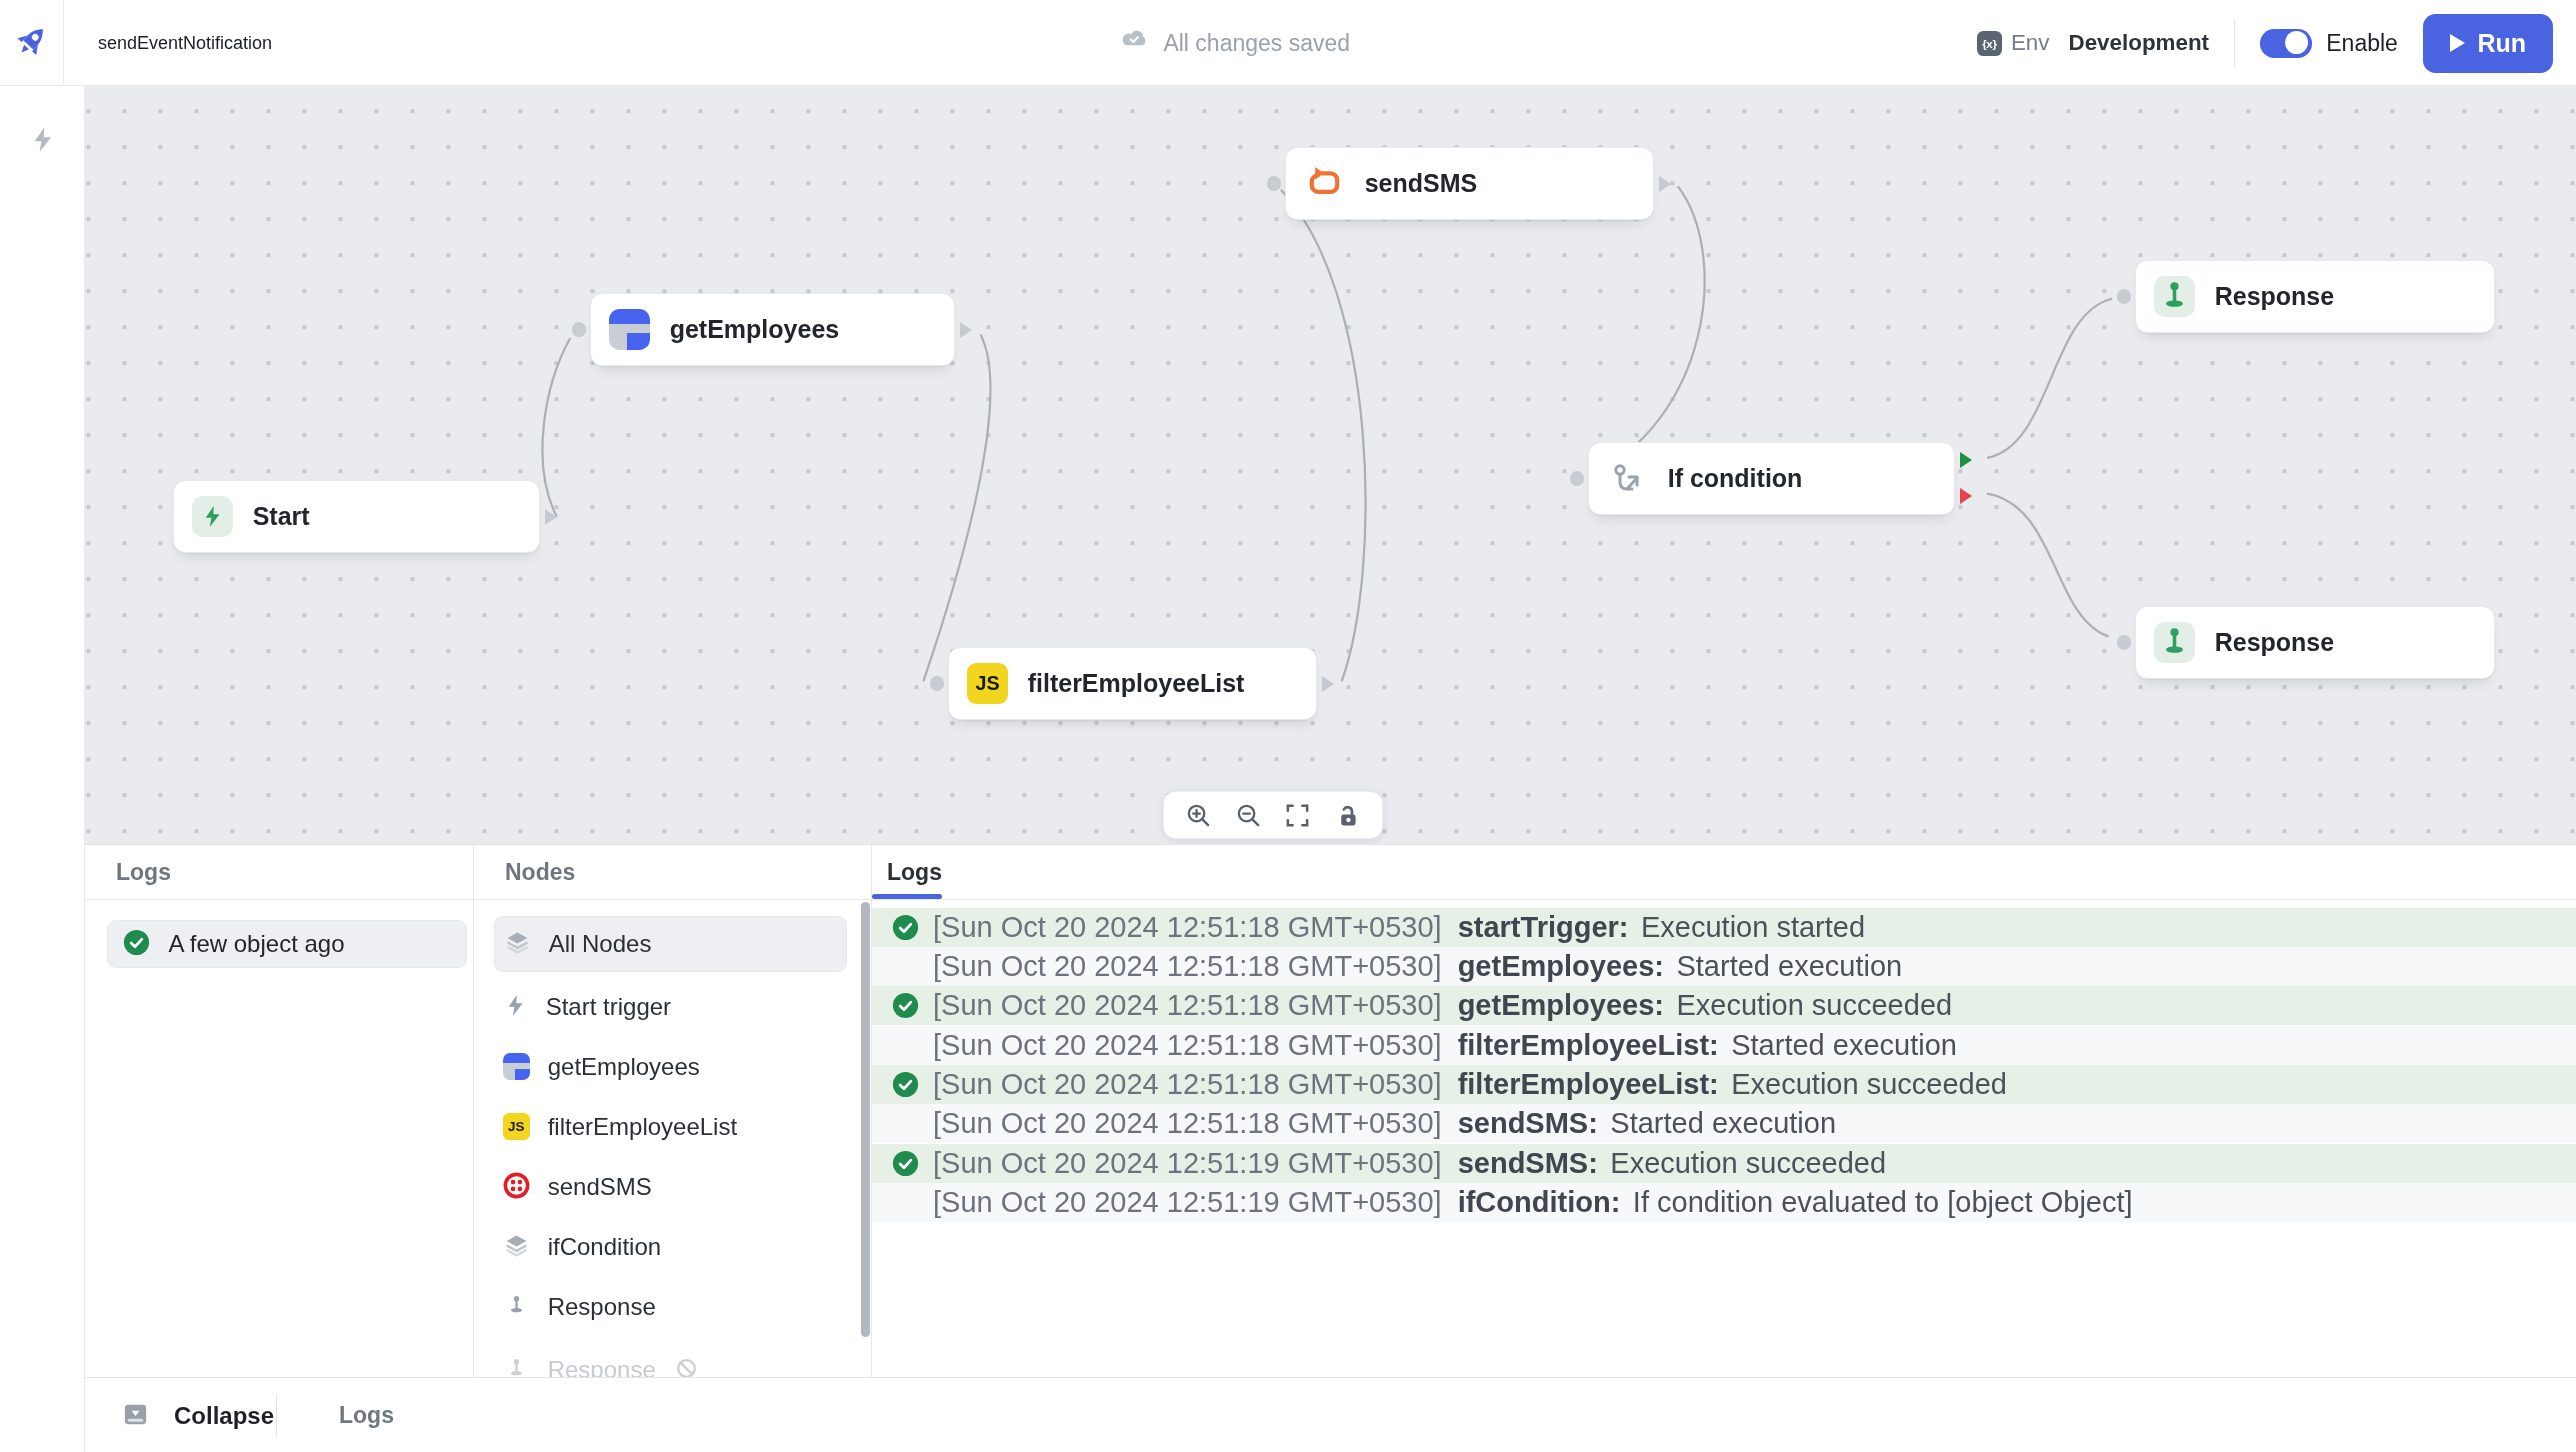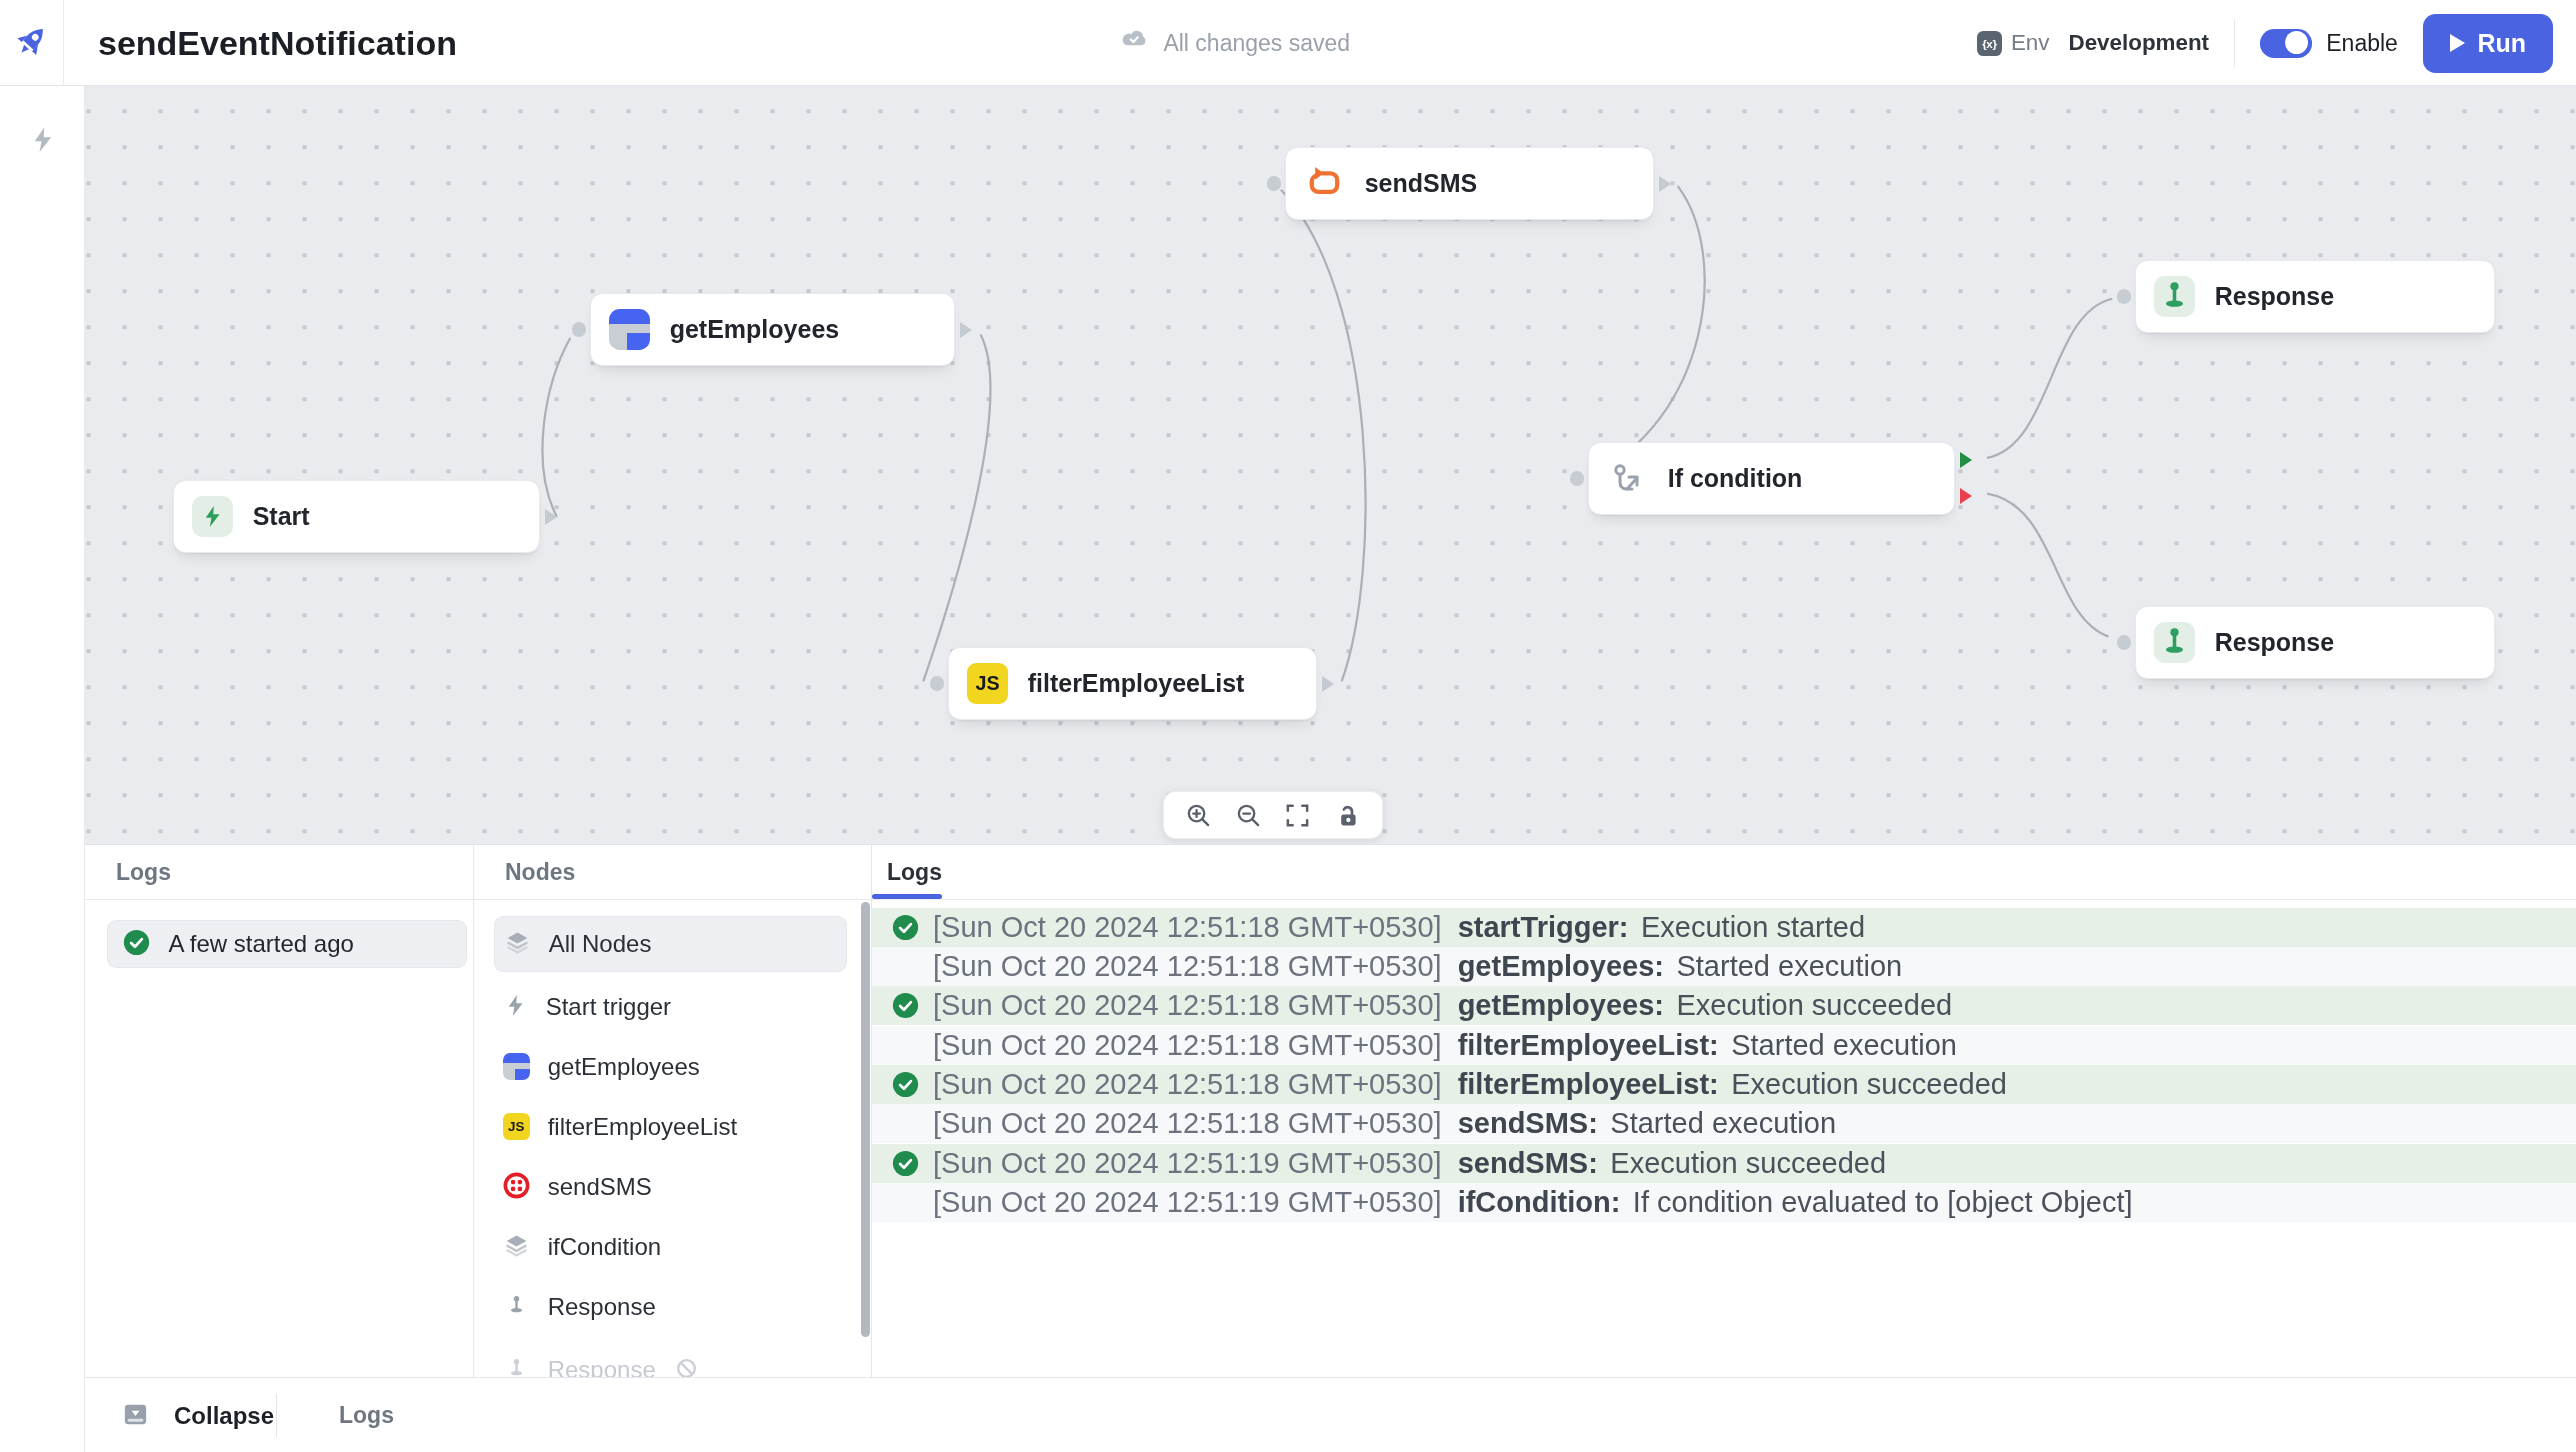--- a/index.html
+++ b/index.html
@@ -2,21 +2,21 @@
 <html style="font-size:14.3px"><head>
 <meta charset="utf-8">
 <style>
   * { margin:0; padding:0; box-sizing:border-box; }
   html,body { width:2576px; height:1453px; overflow:hidden; }
   body { font-family:"Liberation Sans", sans-serif; background:#ffffff; position:relative; color:#22262c; }
 
   
   .header { position:absolute; left:0; top:0; width:2576px; height:86px; background:#fff; border-bottom:0.9px solid #e3e5e9; z-index:30; }
   .logo-cell { position:absolute; left:0; top:0; width:64px; height:86px; border-right:0.9px solid #e8eaed; display:flex; align-items:center; justify-content:center; }
-  .wf-title { position:absolute; left:98px; top:0; height:86px; display:flex; align-items:center; font-size:34px; font-weight:700; color:#1b1f25; }
+  .wf-title { position:absolute; left:98px; top:0; height:86px; display:flex; align-items:center; font-size:18px; font-weight:400; color:#1b1f25; }
   .save-status { position:absolute; left:1118px; top:0; height:86px; display:flex; align-items:center; gap:13.4px; color:#9aa1aa; font-size:23px; }
   .header-right { position:absolute; right:23px; top:0; height:86px; display:flex; align-items:center; }
   .env-icon { width:25px; height:25px; border-radius:6.3px; background:#5b6572; color:#fff; font-size:11.6px; font-weight:700; display:flex; align-items:center; justify-content:center; letter-spacing:-0.4px; }
   .env-label { margin-left:9px; font-size:22.4px; color:#767d86; }
   .env-value { margin-left:19px; font-size:22.4px; font-weight:600; color:#2e333a; }
   .hdr-divider { width:0.9px; height:48px; background:#e3e6ea; margin:0 25px; }
   .toggle { width:52px; height:29px; border-radius:14.3px; background:#4a63e1; position:relative; cursor:pointer; }
   .toggle .knob { position:absolute; right:3.6px; top:2.7px; width:23px; height:23px; border-radius:50%; background:#fff; }
   .enable-label { margin-left:14.3px; font-size:23px; font-weight:500; color:#1d2127; }
   .run-btn { margin-left:25px; height:59px; padding:0 27px; border-radius:12.5px; background:#4a63e1; color:#fff; border:none; display:flex; align-items:center; gap:12.5px; font-size:25px; font-weight:700; cursor:pointer; font-family:inherit; }
@@ -279,21 +279,21 @@
     <div class="col-head">
       <span class="col-head-label">Logs</span>
     </div>
     <div class="run-entry">
       <span>
         <svg width="27" height="27" viewBox="0 0 30 30">
             <circle cx="15" cy="15" r="14" fill="#1f8b4d"></circle>
             <path d="M9 15.5 L13.3 19.7 L21 11.2" stroke="#fff" stroke-width="3" fill="none" stroke-linecap="round" stroke-linejoin="round"></path>
           </svg>
       </span>
-      <span class="run-entry-label">A few started ago</span>
+      <span class="run-entry-label">A few object ago</span>
     </div>
   </div>
 
   <div class="panel-col col-nodes">
     <div class="col-head">
       <span class="col-head-label">Nodes</span>
     </div>
 
     <div class="node-item selected" style="top:71px;">
       <span>

